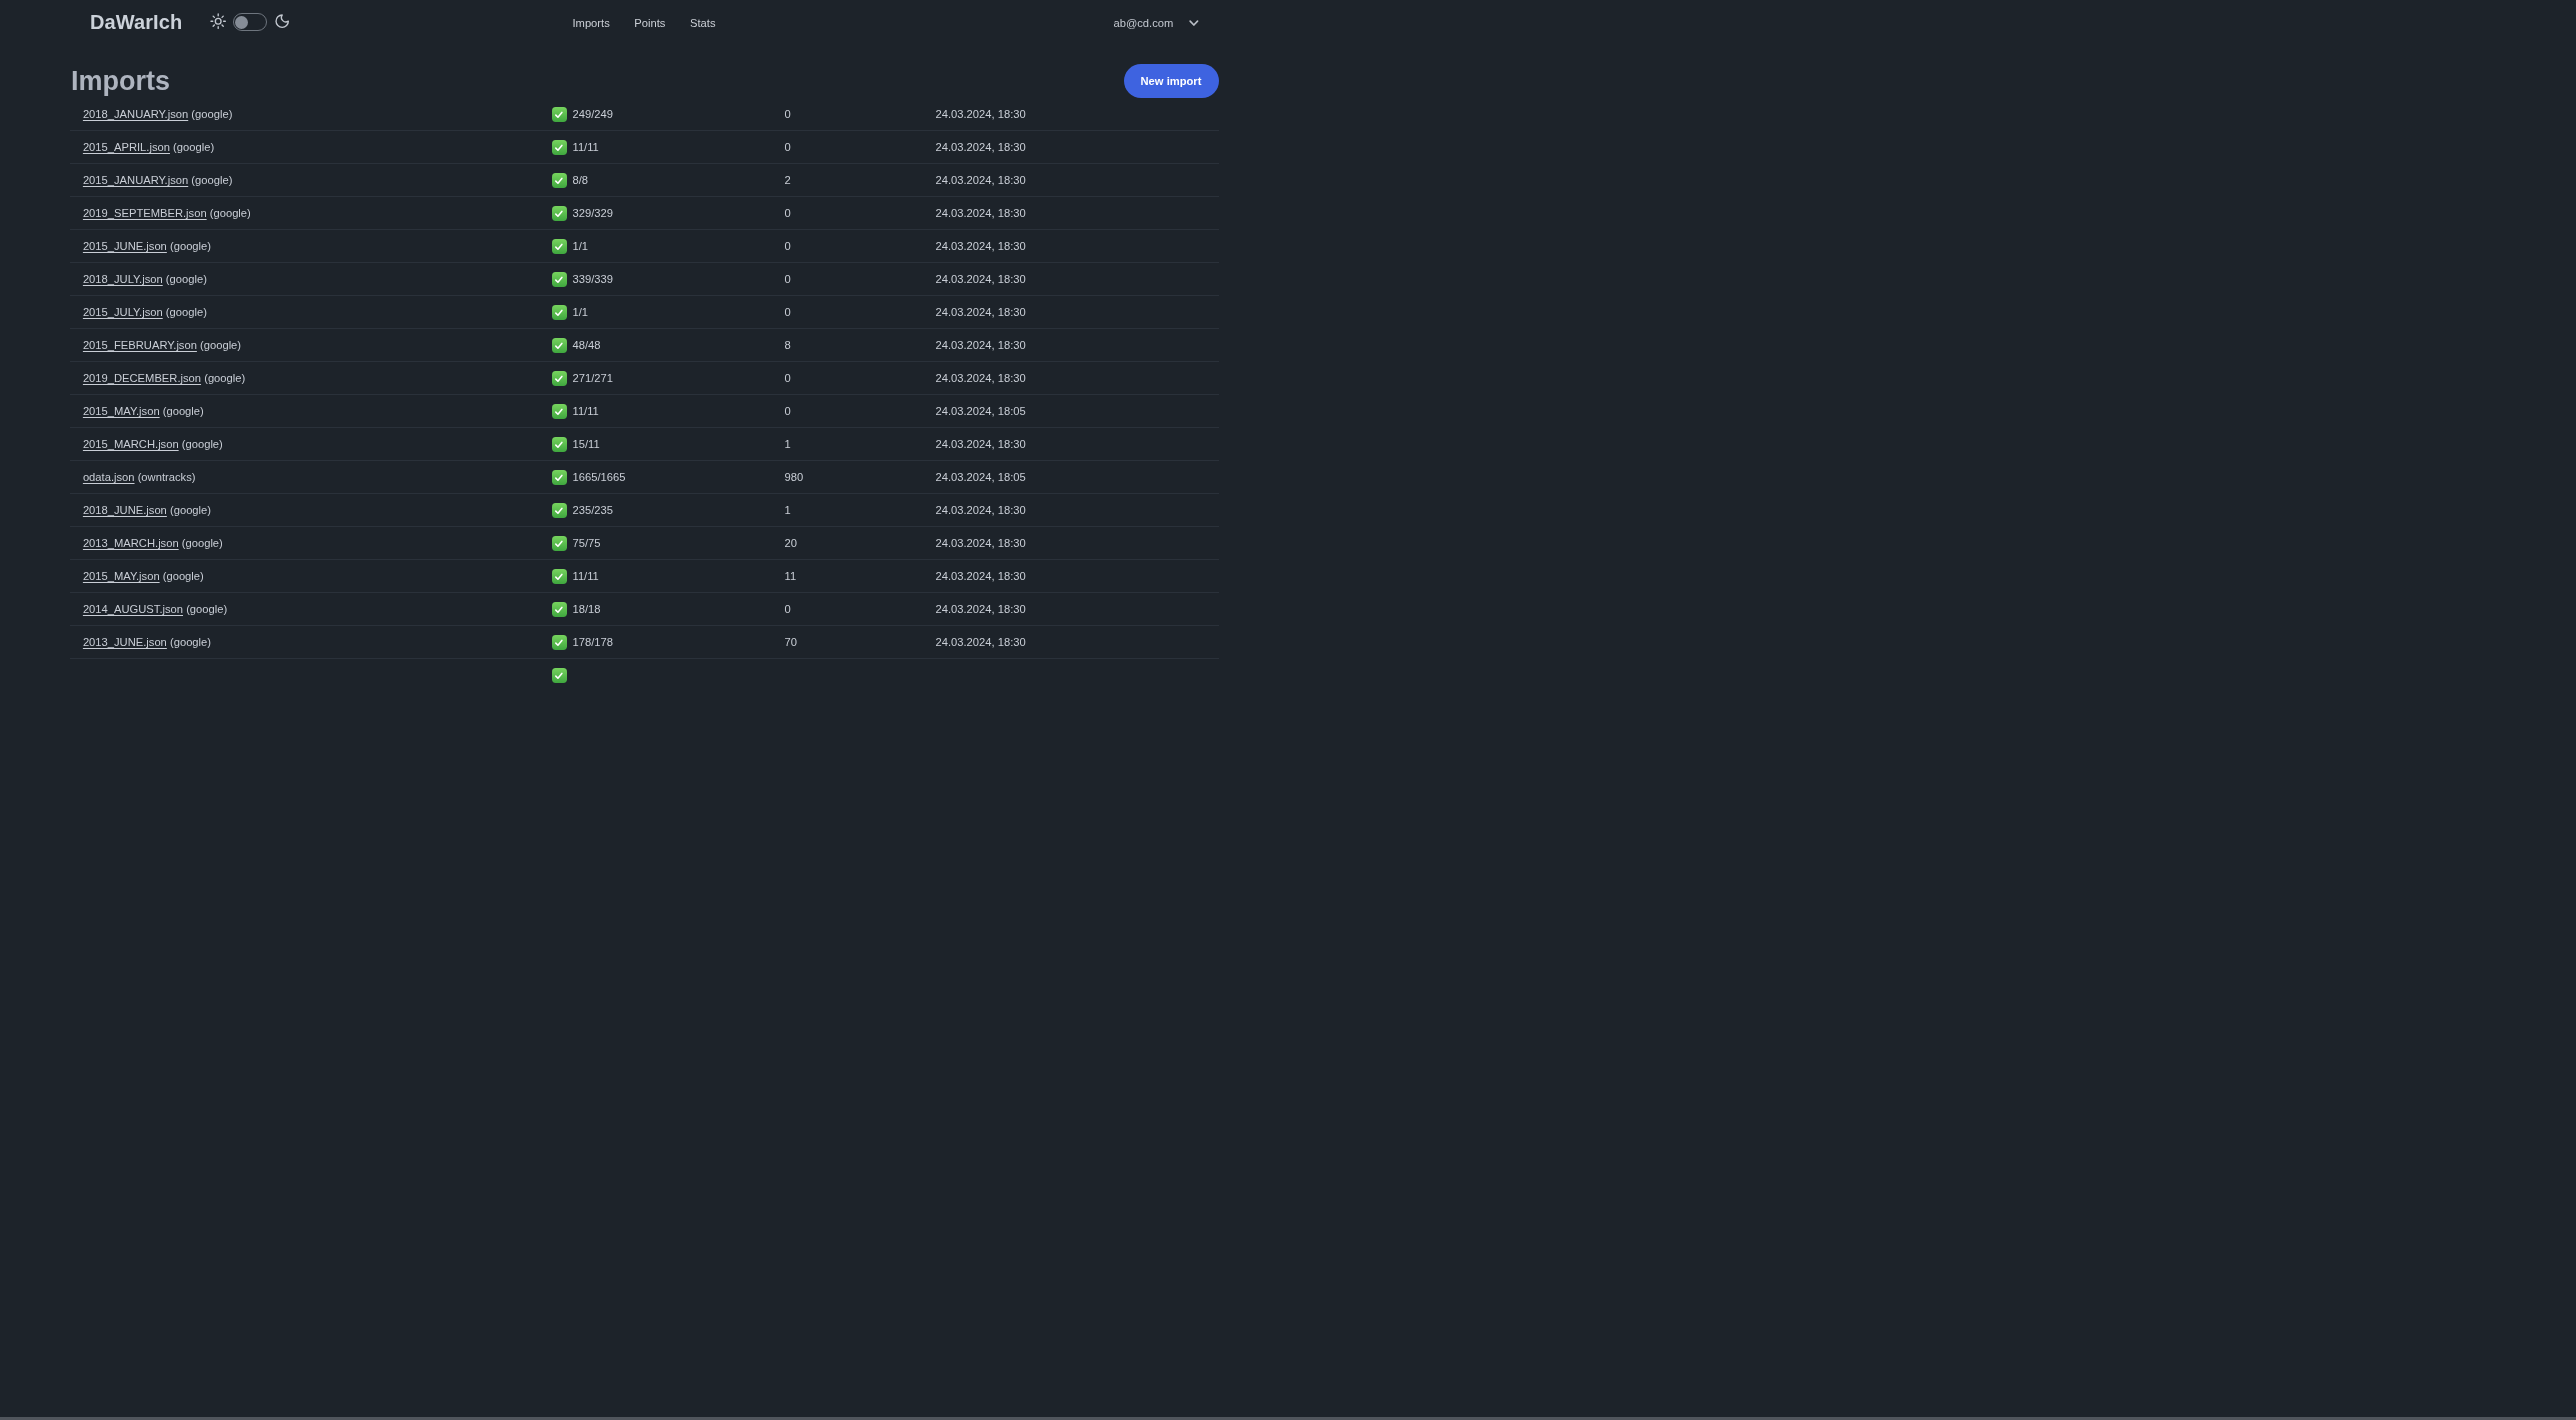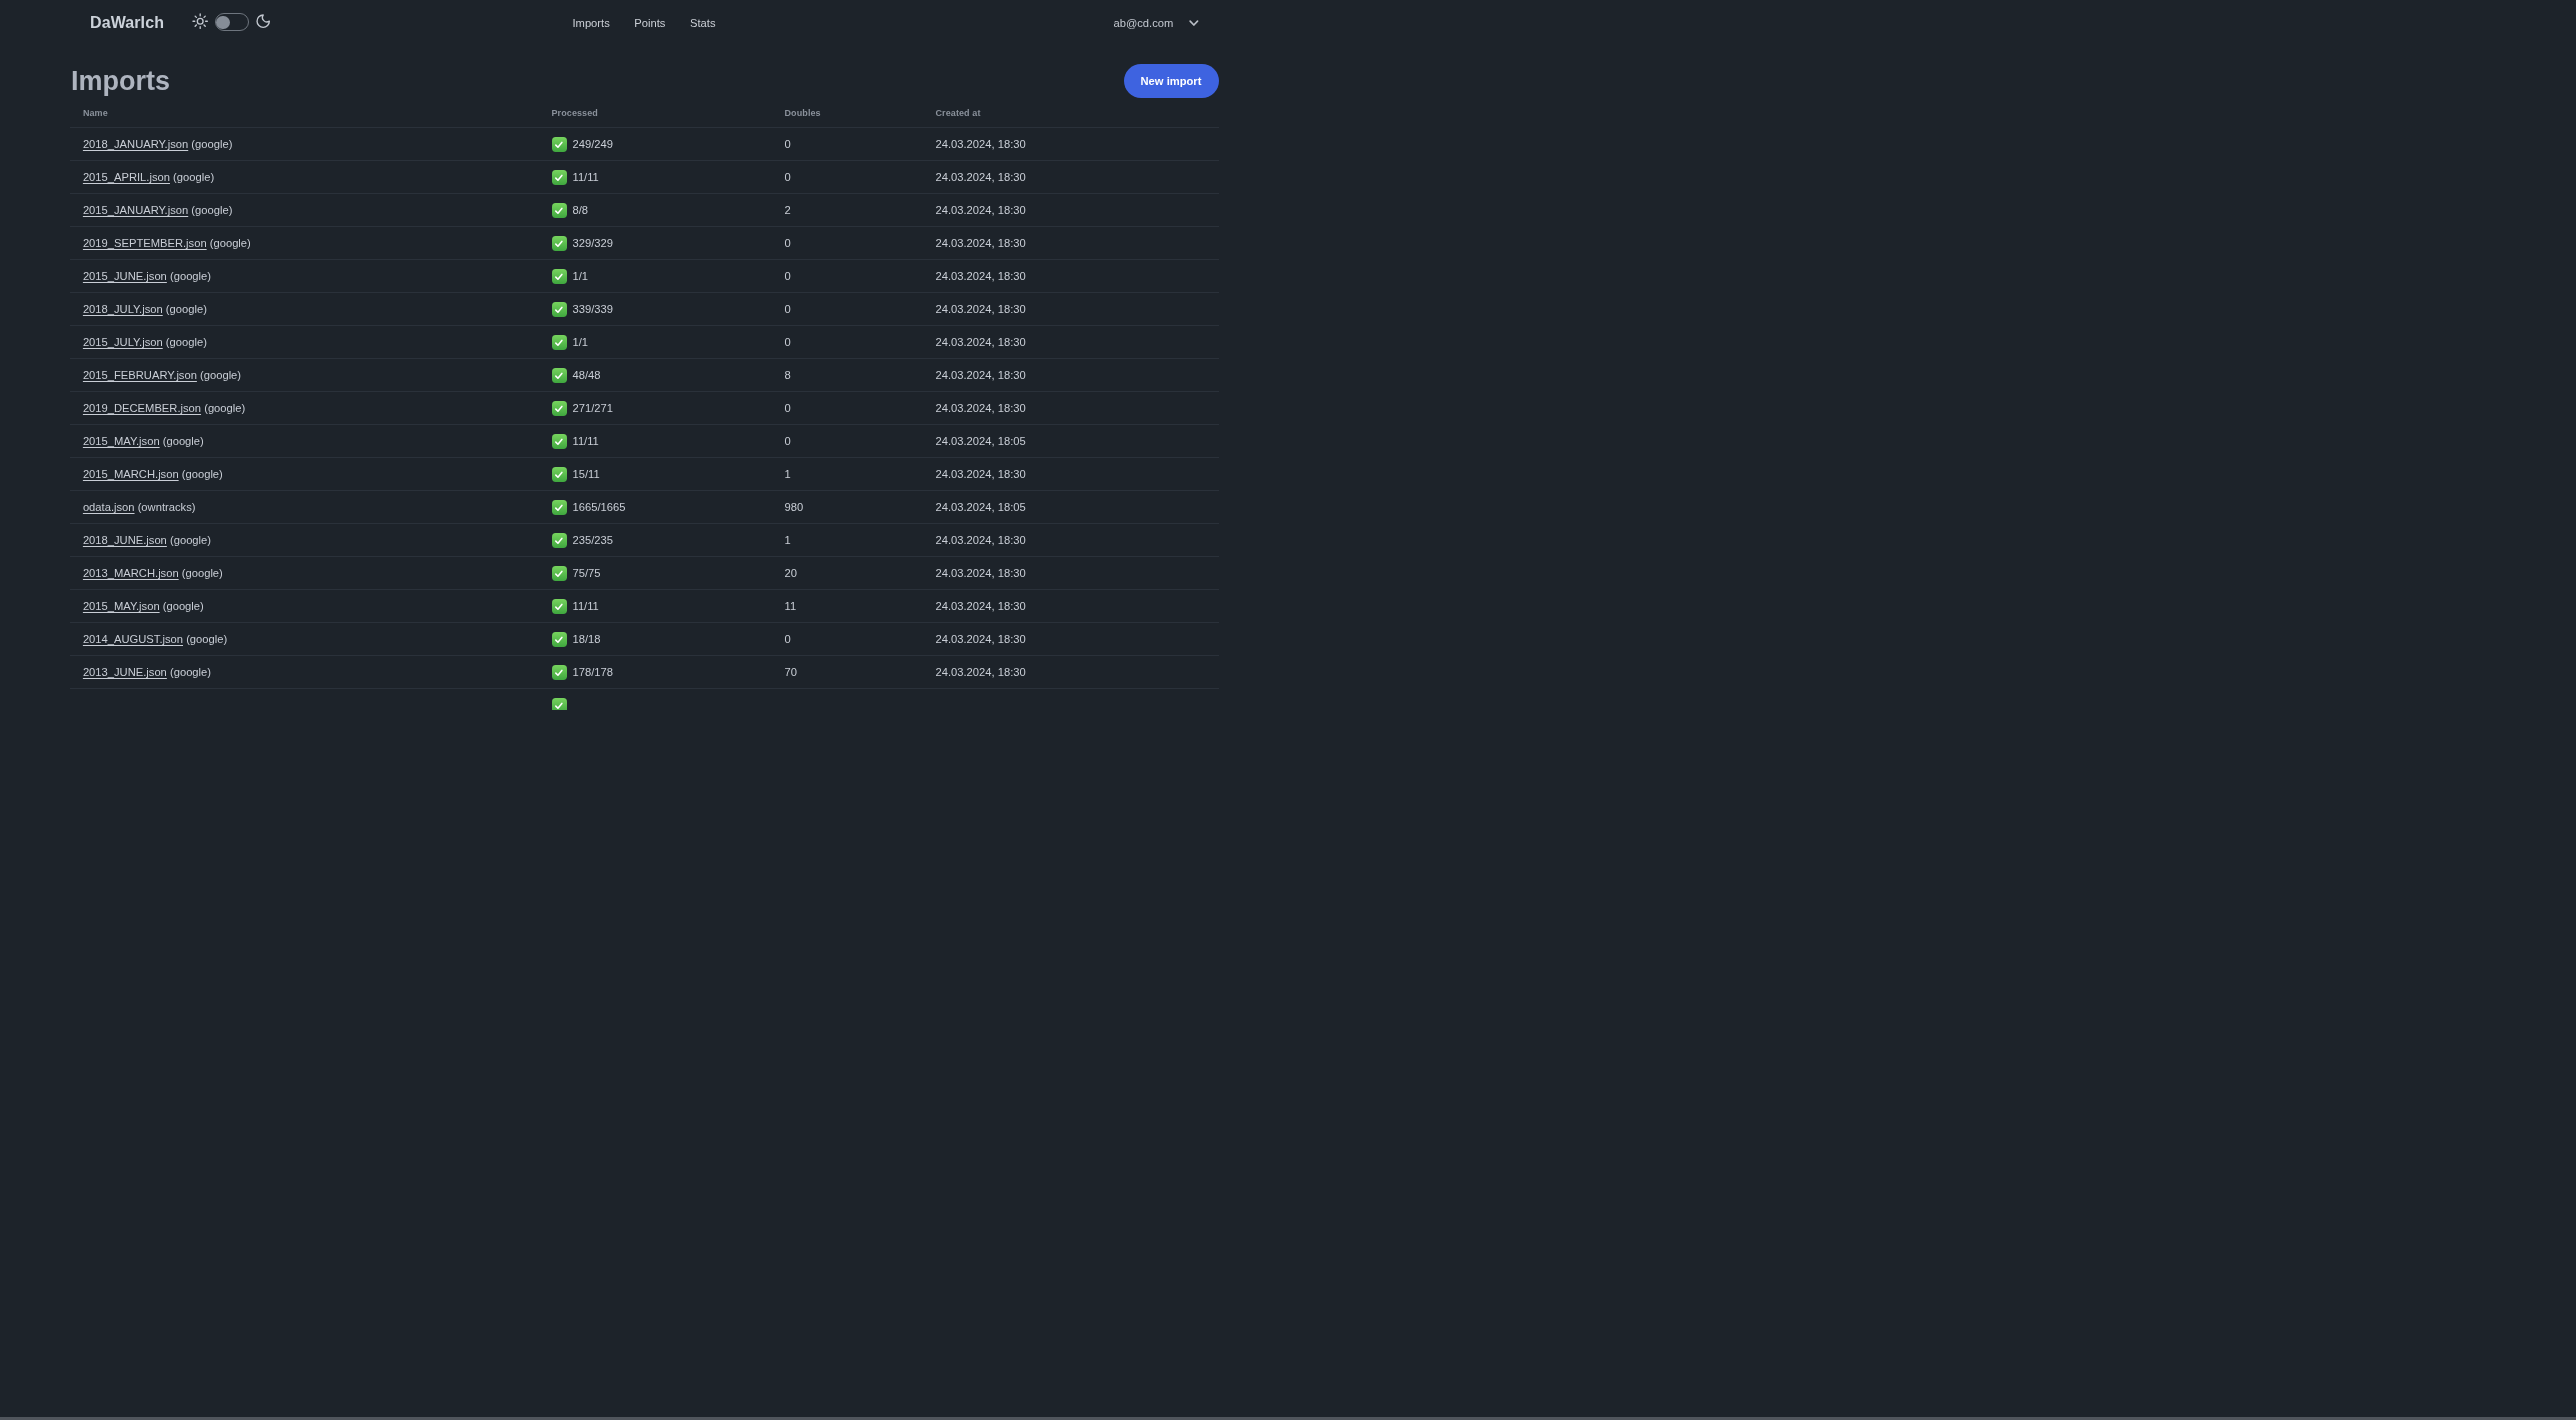--- a/index.html
+++ b/index.html
@@ -16,21 +16,21 @@
 
   
   .topbar {
     position: relative;
     height: 45px;
     display: flex;
     align-items: center;
     padding: 0 89px 0 90px;
   }
   .brand {
-    font-size: 16px;
+    font-size: 20px;
     font-weight: 700;
     color: #ccd2da;
     letter-spacing: 0.1px;
     cursor: pointer;
   }
   .theme-group {
     display: flex;
     align-items: center;
     gap: 6.7px;
     margin-left: 27.6px;
@@ -210,26 +210,20 @@
     </span>
   </div>
 </header>
 
 <main class="container">
   <div class="title-row">
     <h1 class="page-title">Imports</h1>
     <button class="btn-primary">New import</button>
   </div>
 
-  <div class="t-head">
-    <div class="cell">Name</div>
-    <div class="cell">Processed</div>
-    <div class="cell">Doubles</div>
-    <div class="cell">Created at</div>
-  </div>
 
   <div id="table-body">
   <div class="t-row">
     <div class="cell">
       <a class="file-link">2018_JANUARY.json</a>
       <span class="file-source"> (google)</span>
     </div>
     <div class="cell processed-cell">
       <span class="check-badge">
         <svg width="9.7" height="9.7" viewBox="0 0 16 16" fill="none" stroke="#ffffff" stroke-width="2.6" stroke-linecap="round" stroke-linejoin="round">

